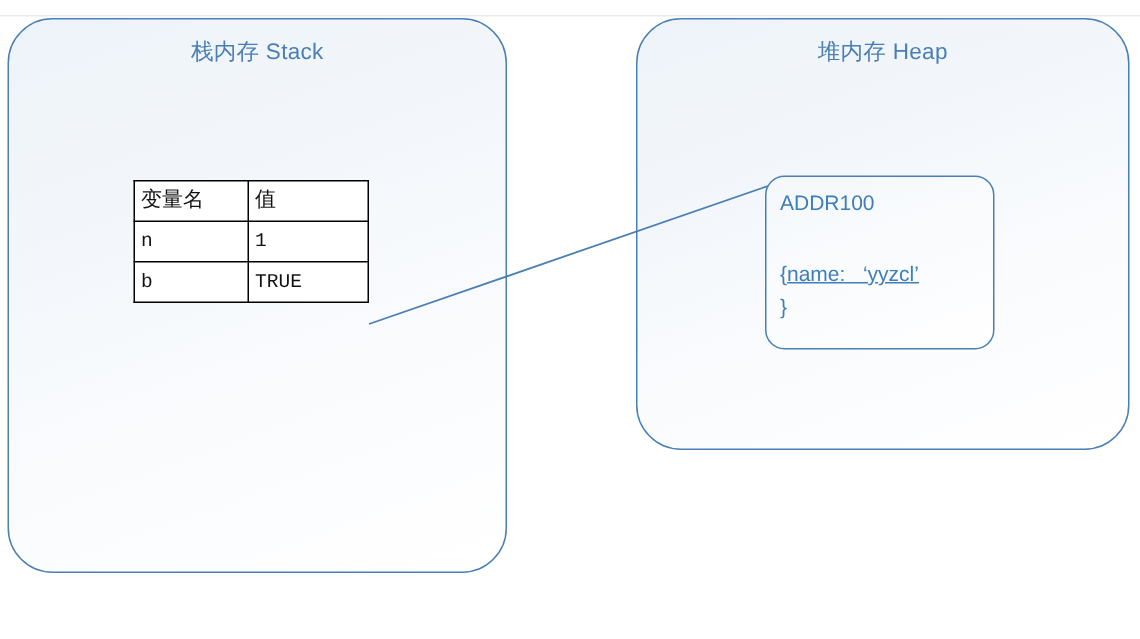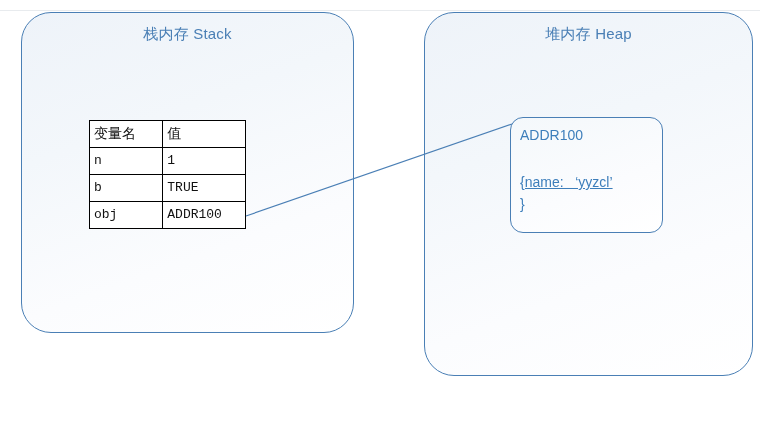--- a/index.html
+++ b/index.html
@@ -33,28 +33,27 @@
     position: absolute;
     box-sizing: border-box;
     border: 1px solid #4a7fb5;
     border-radius: 30px;
     background: linear-gradient(160deg, #eef3f9 0%, #f3f7fb 35%, #fbfcfe 70%, #ffffff 100%);
   }
   #stack-region {
     left: 5px;
     top: 12px;
     width: 333px;
-    height: 321px;
-    margin-left: 16px;
+    height: 370px;
   }
   #heap-region {
     left: 424px;
     top: 12px;
     width: 329px;
-    height: 364px;
+    height: 288px;
   }
 
   .region-title {
     position: absolute;
     top: 12px;
     left: 0;
     width: 100%;
     text-align: center;
     font-size: 15px;
     color: #4a7fb5;
@@ -141,24 +140,20 @@
         <td class="col-value">值</td>
       </tr>
       <tr>
         <td class="col-name mono">n</td>
         <td class="col-value mono">1</td>
       </tr>
       <tr>
         <td class="col-name mono">b</td>
         <td class="col-value mono">TRUE</td>
       </tr>
-      <tr>
-        <td class="col-name mono">obj</td>
-        <td class="col-value mono">ADDR100</td>
-      </tr>
     </tbody>
   </table>
 
   <div class="region" id="heap-region">
     <div class="region-title">堆内存 Heap</div>
   </div>
 
   <div id="heap-object">
     <div class="obj-line line-addr">ADDR100</div>
     <div class="obj-line line-body">{name:   ‘yyzcl’</div>

